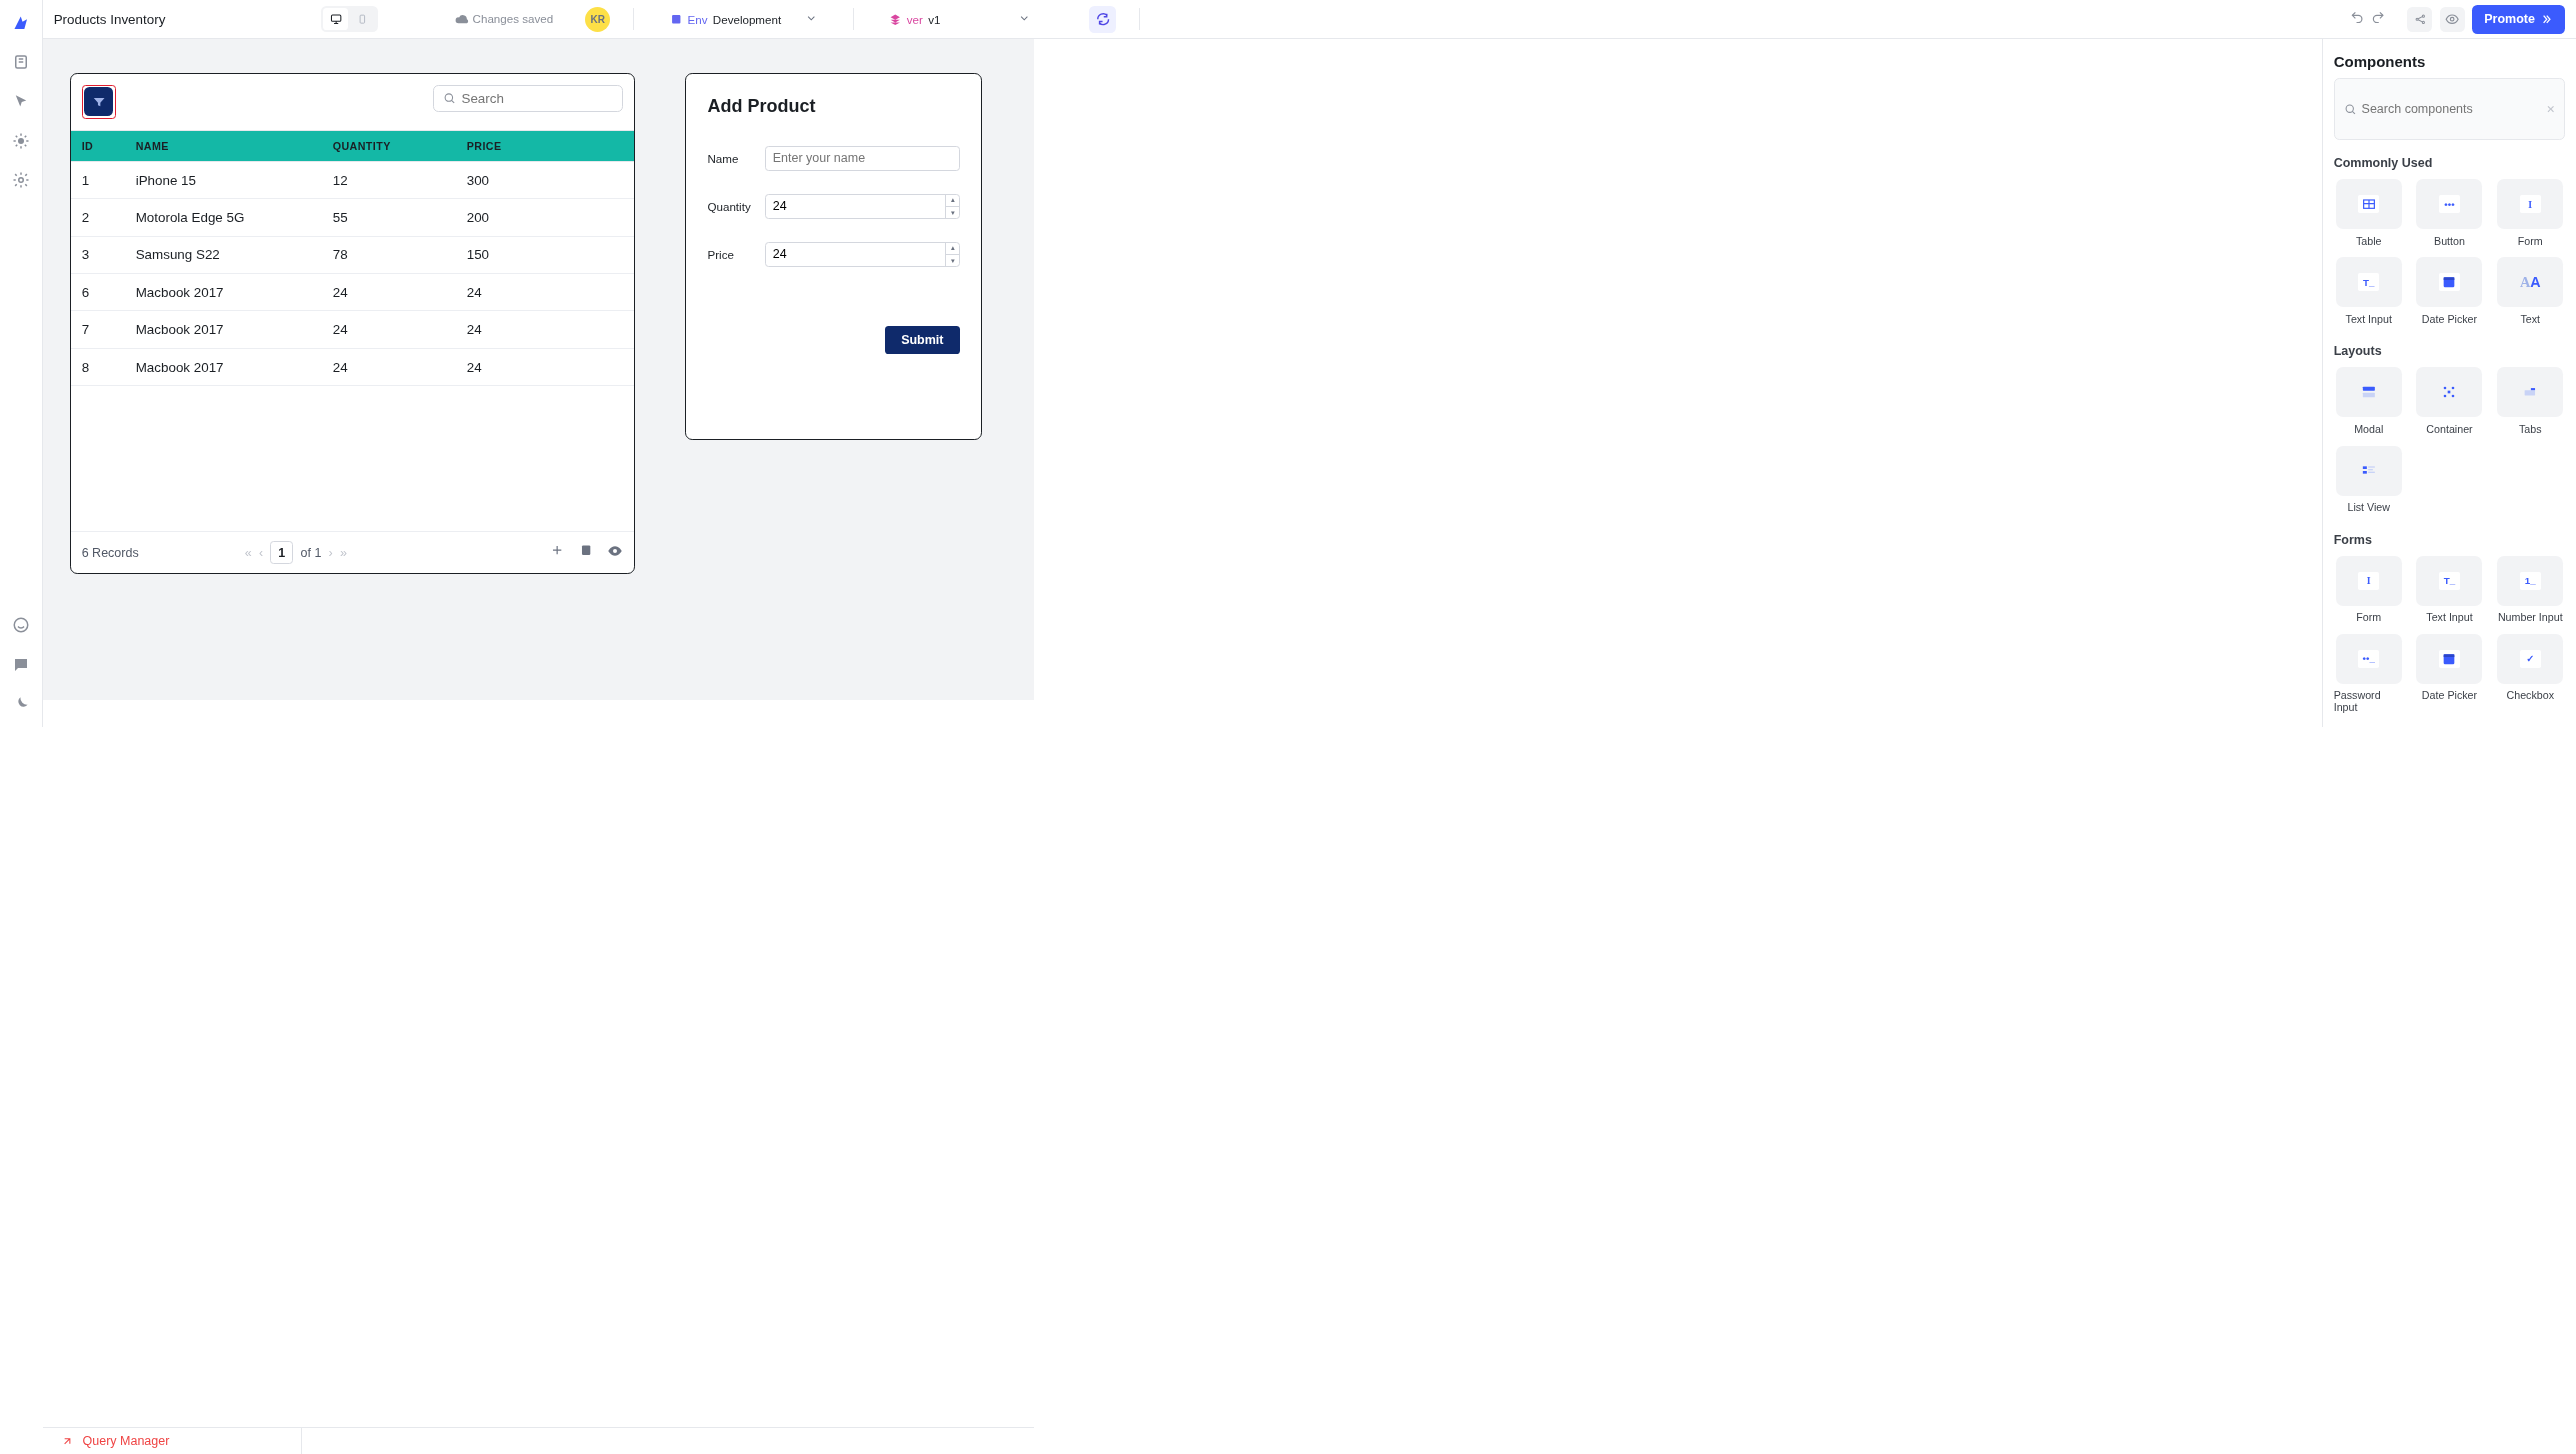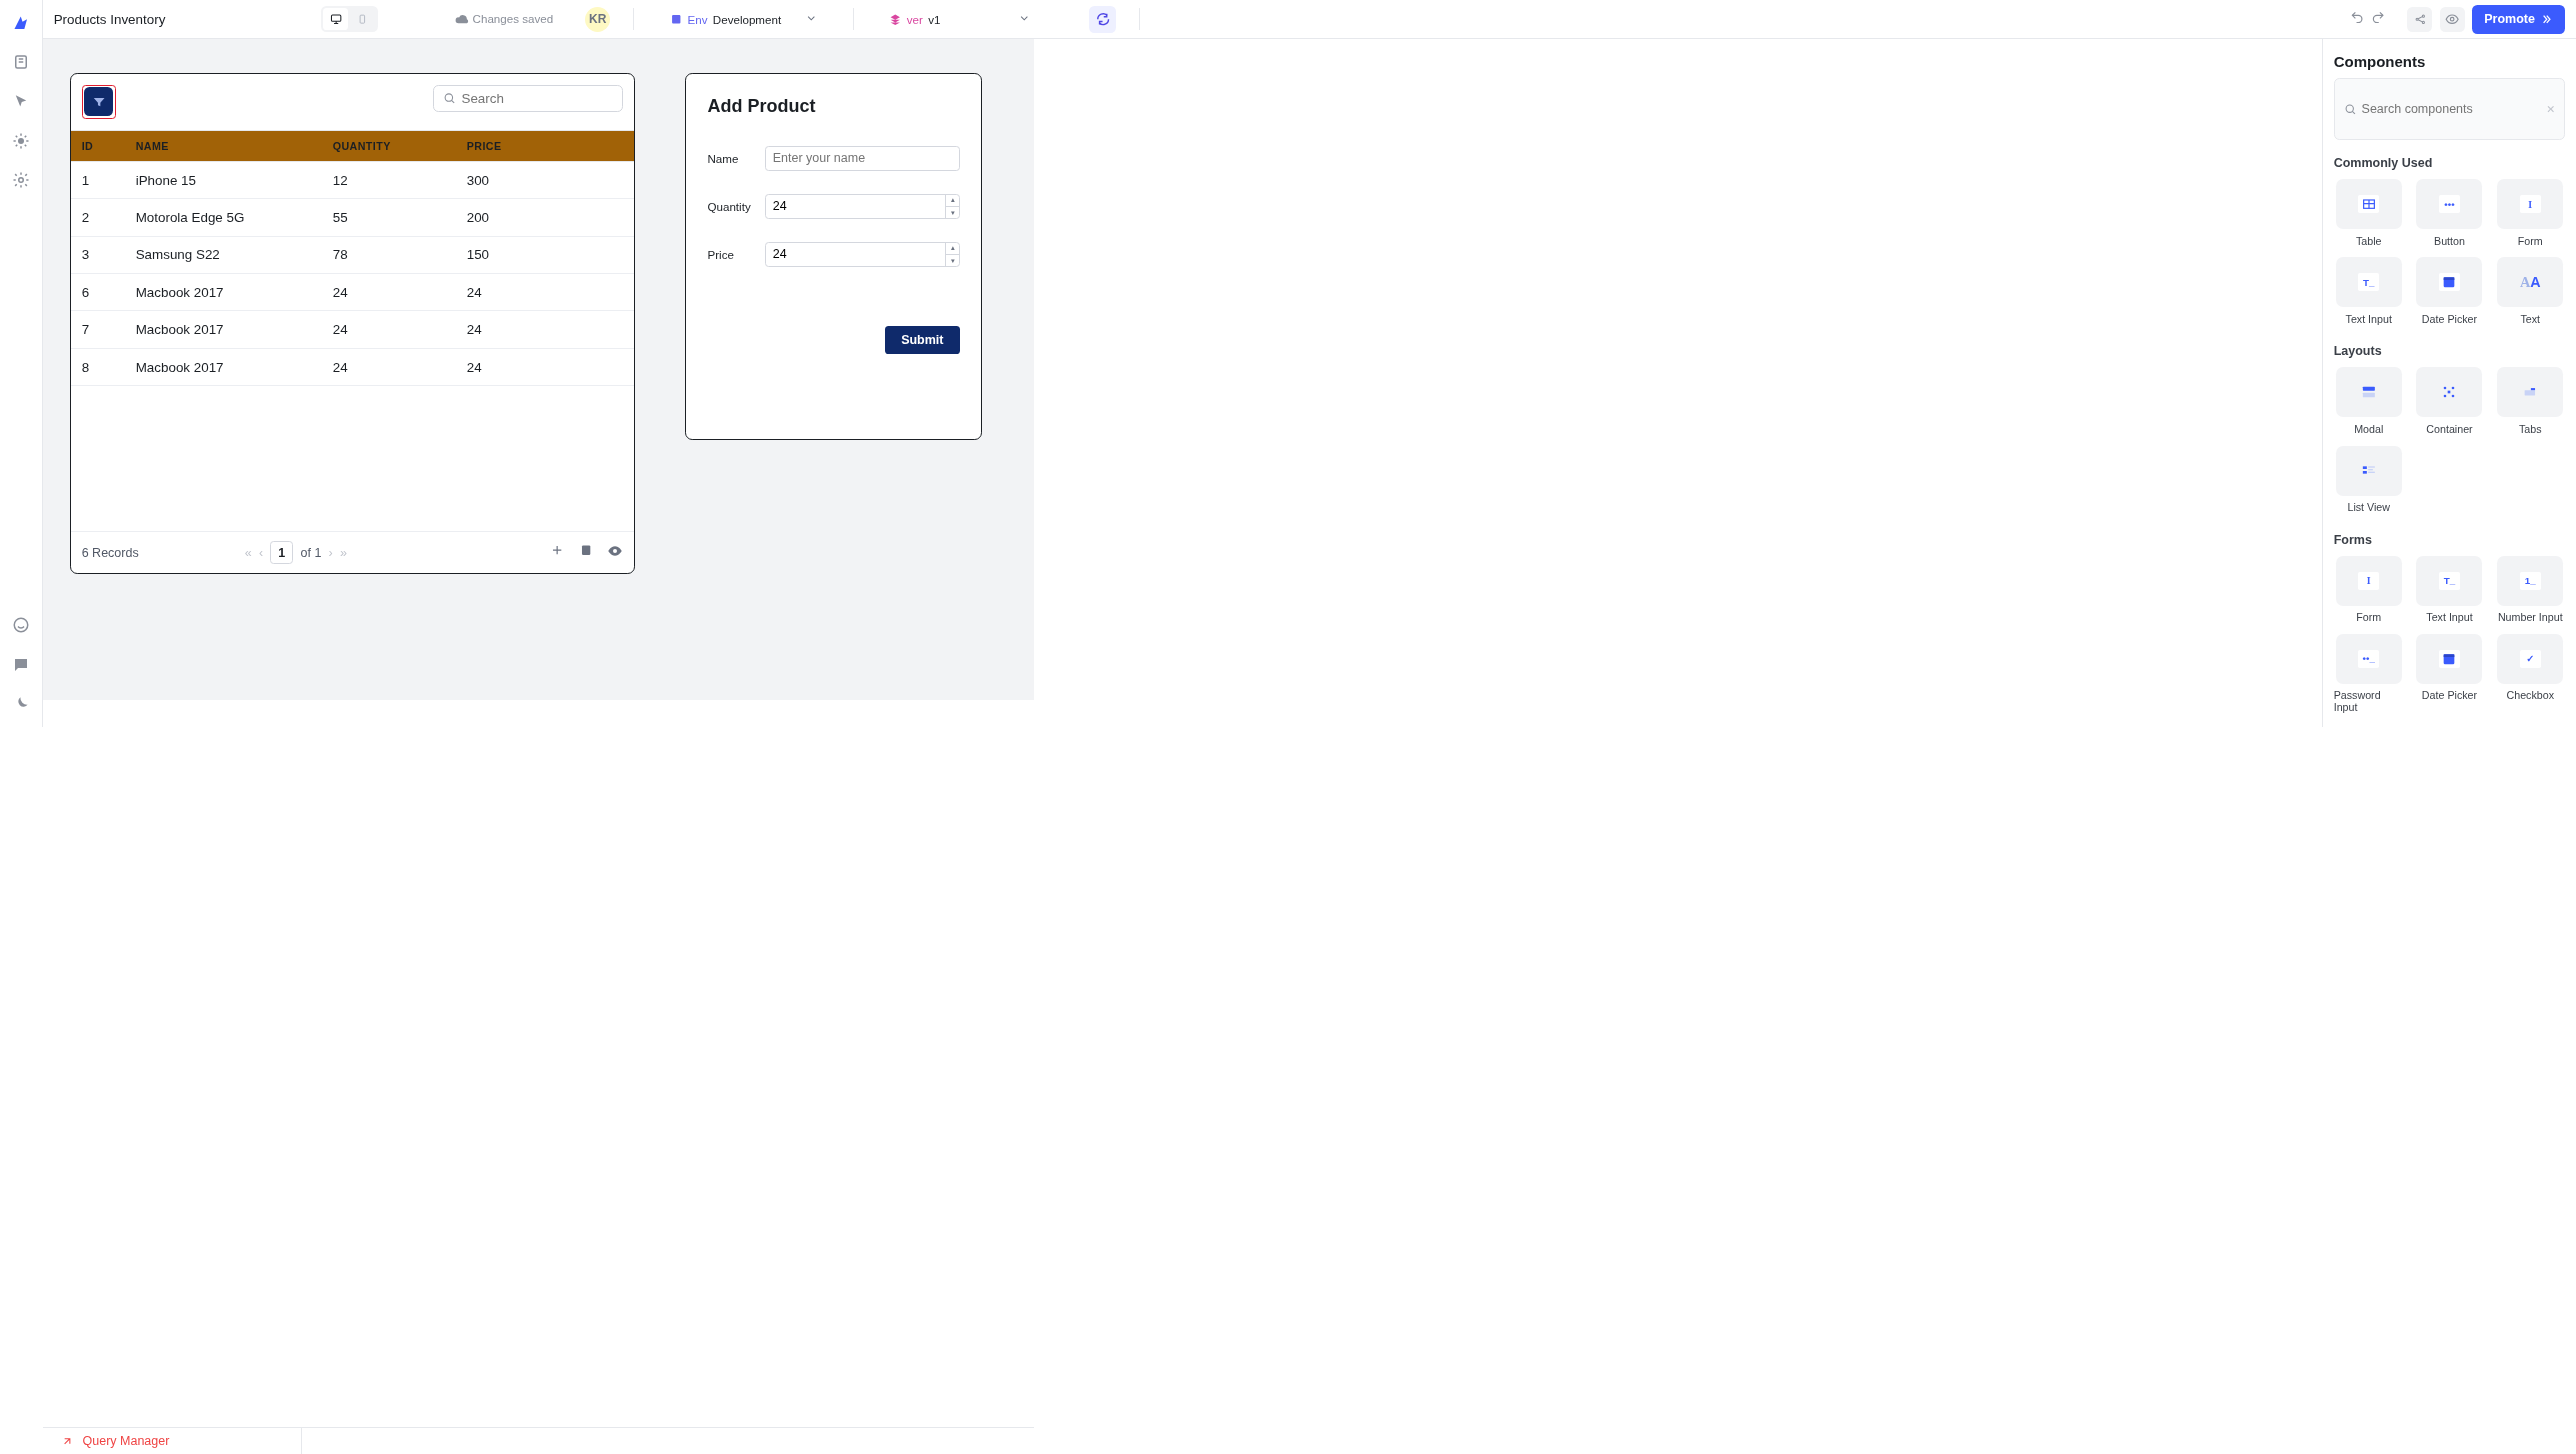--- a/index.html
+++ b/index.html
@@ -31,21 +31,21 @@
   left:43px; top:0; right:0; height:39px;
   border-bottom:0.9px solid #e6e8ec;
   display:flex; align-items:center; padding:0 10.7px;
   gap:23px;
 }
 .app-title { font-size:13.4px; font-weight:500; color:#1b1f24; margin-right:7.2px; }
 .device-toggle { display:flex; align-items:center; background:#f2f3f5; border-radius:5.4px; padding:2.7px; gap:1.8px; margin-left:125px;}
 .device-btn { width:25px; height:21.5px; display:flex; align-items:center; justify-content:center; border-radius:3.6px; cursor:pointer; color:#aeb4bf;}
 .device-btn.active { background:#fff; color:#1b1f24; }
 .saved { display:flex; align-items:center; gap:3.6px; color:#8a8f99; font-size:11.6px; margin-left:54px;}
-.avatar-circle { width:25px; height:25px; border-radius:50%; background:#fef9c3; color:#6b7280; font-size:12px; font-weight:600; display:flex; align-items:center; justify-content:center; margin-left:9px;}
+.avatar-circle { width:25px; height:25px; border-radius:50%; background:#fde047; color:#6b7280; font-size:10px; font-weight:600; display:flex; align-items:center; justify-content:center; margin-left:9px;}
 .topbar-divider { width:0.9px; height:21.5px; background:#e6e8ec; }
 .env-group, .ver-group { display:flex; align-items:center; gap:5.4px; font-size:11.6px; cursor:pointer;}
 .env-label-prefix { color:#6366f1; font-weight:500; }
 .ver-label-prefix { color:#d946a0; font-weight:500; }
 .chev-down { color:#6b7280; }
 .refresh-btn { width:27px; height:27px; background:#eef0ff; border-radius:5.4px; display:flex; align-items:center; justify-content:center; color:#4f46e5; cursor:pointer; margin-left:36px;}
 .top-right { display:flex; align-items:center; gap:7.2px; margin-left:auto;}
 .sq-btn { width:25px; height:25px; background:#f2f3f5; border-radius:5.4px; display:flex; align-items:center; justify-content:center; cursor:pointer; color:#8a8f99;}
 .undo { color:#8a8f99; cursor:pointer;}
 .promote-btn { background:#3b5bfd; color:#fff; font-weight:600; font-size:12.5px; border:none; border-radius:5.4px; height:29px; padding:0 12.5px; display:flex; align-items:center; gap:5.4px; cursor:pointer;}
@@ -62,21 +62,21 @@
   position:absolute; left:27px; top:34px;
   width:565px; height:501px;
   background:#fff; border:0.9px solid #1b1f24; border-radius:7.2px;
   display:flex; flex-direction:column;
 }
 .tw-header { display:flex; align-items:flex-start; padding:10.7px; gap:23px;}
 .filter-highlight { border:1.8px solid #e11d2e; padding:1.8px; border-radius:3.6px;}
 .filter-pill { width:29px; height:29px; background:#0f2a6b; border-radius:5.4px; display:flex; align-items:center; justify-content:center;}
 .search-wrap { margin-left:auto; display:flex; align-items:center; gap:5.4px; border:0.9px solid #d4d7de; border-radius:5.4px; padding:5.4px 9px; width:190px; color:#8a8f99;}
 .search-wrap input { border:none; outline:none; font-size:13.4px; color:#6b7280; width:100%; background:transparent;}
-.tw-cols { display:flex; padding:9px 10.7px; background:#a16207; border-top:0.9px solid #e6e8ec; border-bottom:0.9px solid #e6e8ec; font-weight:600; font-size:10.7px; letter-spacing:0.04em;}
+.tw-cols { display:flex; padding:9px 10.7px; background:#14b8a6; border-top:0.9px solid #e6e8ec; border-bottom:0.9px solid #e6e8ec; font-weight:600; font-size:10.7px; letter-spacing:0.04em;}
 .col-id{width:54px;} .col-name{width:197px;} .col-qty{width:134px;} .col-price{flex:1;}
 .tw-row { display:flex; padding:10.7px; border-bottom:0.9px solid #eceef2; font-size:13.4px;}
 .tw-body { flex:1; }
 .tw-footer { display:flex; align-items:center; padding:9px 10.7px; border-top:0.9px solid #eceef2; gap:9px; font-size:12.5px; color:#515866;}
 .page-box { border:0.9px solid #d4d7de; border-radius:3.6px; width:23px; height:23px; display:flex; align-items:center; justify-content:center; font-weight:600; color:#1b1f24;}
 .pager { display:flex; align-items:center; gap:7.2px; margin-left:auto; margin-right:auto;}
 .page-nav{ color:#c0c4cc; cursor:pointer;}
 .footer-icons { display:flex; gap:14.3px; color:#6b7280; margin-left:auto;}
 .footer-icons span { cursor:pointer; }
 

